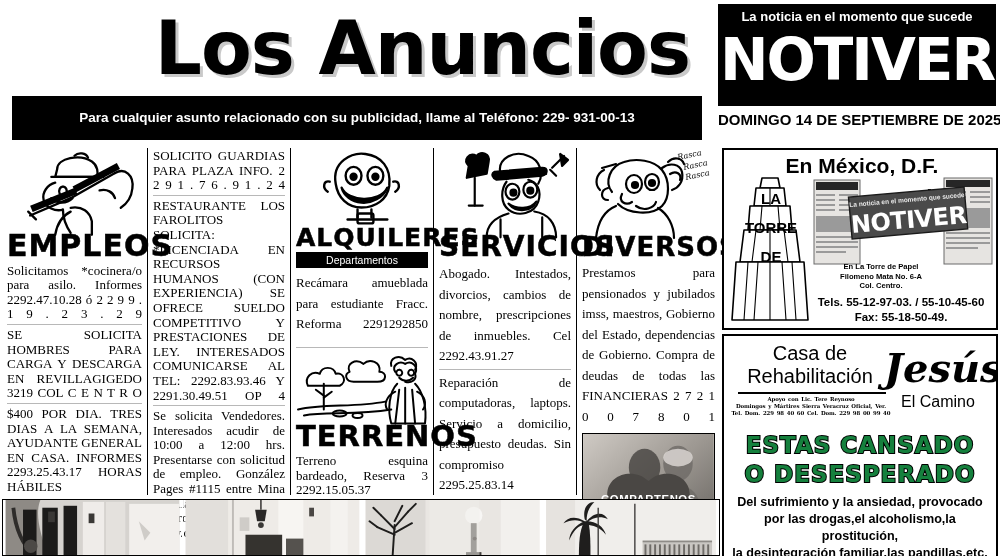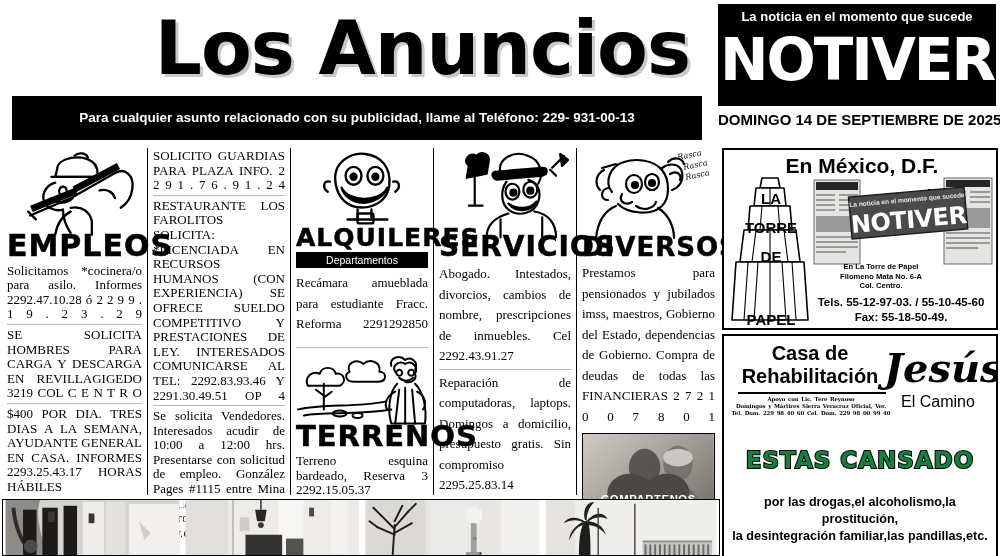--- a/index.html
+++ b/index.html
@@ -166,21 +166,21 @@
   }
   #mex-tels {
     position:absolute; left:82px; top:145px; width:190px; text-align:center;
     font-weight:bold; font-size:11.5px; line-height:15px;
     font-family:"Liberation Sans", sans-serif;
   }
 
   #ad-casa { position:absolute; left:0; top:186px; width:276px; height:370px; border:2px solid #000; }
   #casa-title {
     position:absolute; left:6px; top:6px; width:160px; text-align:center;
-    font-weight:bold; font-size:20px; line-height:23px;
+    font-weight:normal; font-size:20px; line-height:23px;
     font-family:"Liberation Sans", sans-serif;
   }
   #casa-rule { position:absolute; left:14px; top:56px; width:148px; height:2px; background:#000; }
   #casa-script {
     position:absolute; left:6px; top:60px; width:162px; text-align:center;
     font-family:"DejaVu Serif", serif;
     font-weight:bold;
     font-size:5.4px; line-height:7.2px;
     letter-spacing:-0.1px;
     word-spacing:1px;
@@ -366,21 +366,21 @@
           <path d="M30 58 L44 58"></path>
           <path d="M114 20 L126 8"></path>
           <path d="M122 6 L130 12 L124 18 Z" fill="#000"></path>
           <path d="M112 22 L118 28"></path>
         </g>
       </svg>
       <div class="cat-word" style="font-size:28px; margin-top:-6px;">SERVICIOS</div>
     </div>
 
     <div class="ad loose">Abogado. Intestados, divorcios, cambios de nombre, prescripciones de inmuebles. Cel 2292.43.91.27</div>
-    <div class="ad loose" style="border-bottom:none;">Reparación de computadoras, laptops. Domingos a domicilio, presupuesto gratis. Sin compromiso 2295.25.83.14</div>
+    <div class="ad loose" style="border-bottom:none;">Reparación de computadoras, laptops. Servicio a domicilio, presupuesto deudas. Sin compromiso 2295.25.83.14</div>
   </div>
 
   <div class="col col-w5 last">
     <div class="cat-head">
       <svg class="cat-art" viewBox="0 0 133 92">
         <g fill="none" stroke="#000" stroke-width="2.2" stroke-linecap="round" stroke-linejoin="round">
           <path d="M30 44 C22 34, 28 18, 42 14 C54 10, 72 12, 80 22 C88 32, 88 50, 80 58 C70 68, 46 66, 36 56"></path>
           <path d="M80 20 C88 14, 98 16, 100 24 C102 34, 96 40, 90 42"></path>
           <path d="M86 14 C92 8, 100 10, 102 16"></path>
           <path d="M88 26 C94 22, 100 26, 98 32"></path>
@@ -455,21 +455,20 @@
         <path d="M42 14 L42 32 M34 32 L32 56 M50 32 L52 56"></path>
         <path d="M28 56 L24 88 M56 56 L60 88 M42 56 L42 88"></path>
         <path d="M20 88 L16 146 M64 88 L68 146 M42 88 L42 146"></path>
         <path d="M30 88 L26 146 M54 88 L58 146"></path>
       </g>
     </svg>
     <div id="torre-word">
       <div>LA</div>
       <div>TORRE</div>
       <div>DE</div>
-      <div style="margin-top:34px;">PAPEL</div>
     </div>
 
     <svg style="position:absolute;left:88px;top:26px;width:182px;height:92px;" viewBox="0 0 182 92">
       <g>
         <rect x="2" y="4" width="46" height="84" fill="#e6e4e1" stroke="#6a6a6a" stroke-width="1"></rect>
         <rect x="4" y="6" width="42" height="8" fill="#262626"></rect>
         <g fill="#9a9a9a">
           <rect x="4" y="18" width="19" height="2"></rect>
             <rect x="4" y="23" width="19" height="2"></rect>
           <rect x="4" y="28" width="19" height="2"></rect>
@@ -529,23 +528,25 @@
       <div>Apoyo con Lic. Tere Reynoso</div>
       <div>Domingos y Mártires Sierra Veracruz Oficial, Ver.</div>
       <div>Tel. Dom. 229 98 40 60 Cel. Dom. 229 98 00 99 40</div>
     </div>
 
     <div id="jesus-word">Jesús</div>
     <div id="jesus-sub">El Camino</div>
 
     <div id="cansado-band">
       <div class="cansado-line">ESTAS CANSADO</div>
+      <div class="cansado-line">O DESESPERADO</div>
     </div>
 
     <div id="casa-body">
+      <div>Del sufrimiento y la ansiedad, provocado</div>
       <div>por las drogas,el alcoholismo,la prostitución,</div>
       <div>la desintegración familiar,las pandillas,etc.</div>
     </div>
   </div>
 
 </div>
 
 <div id="photo-strip">
 
   <div class="photo" style="width:180px;">

